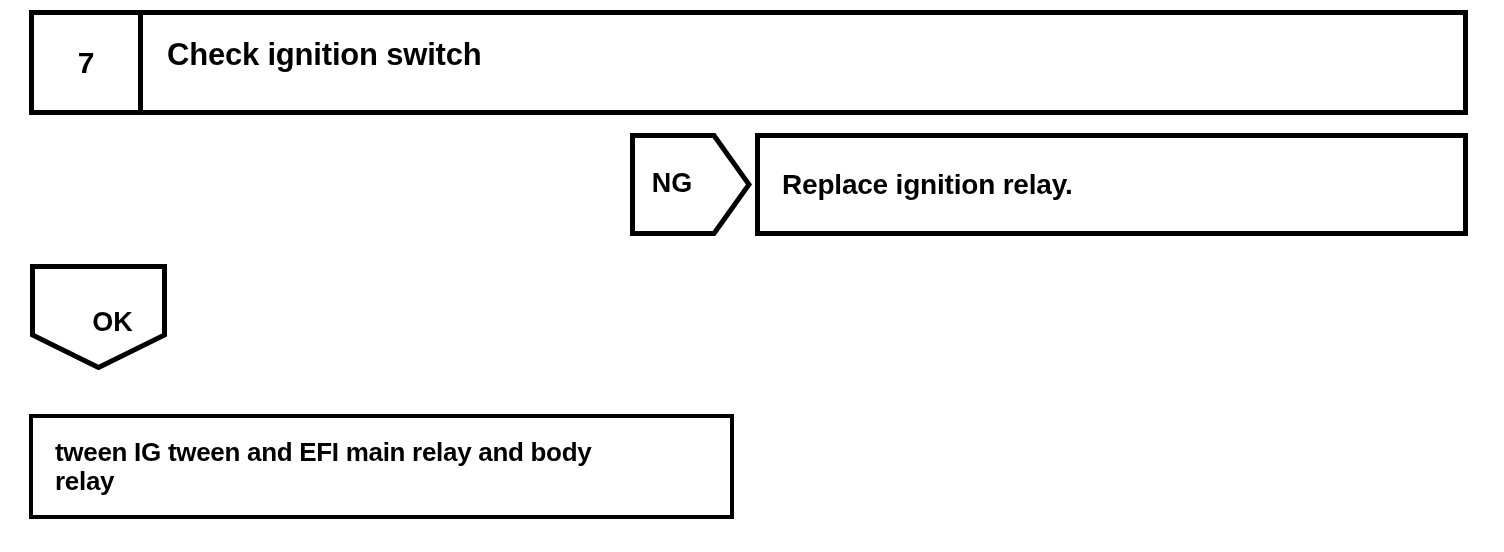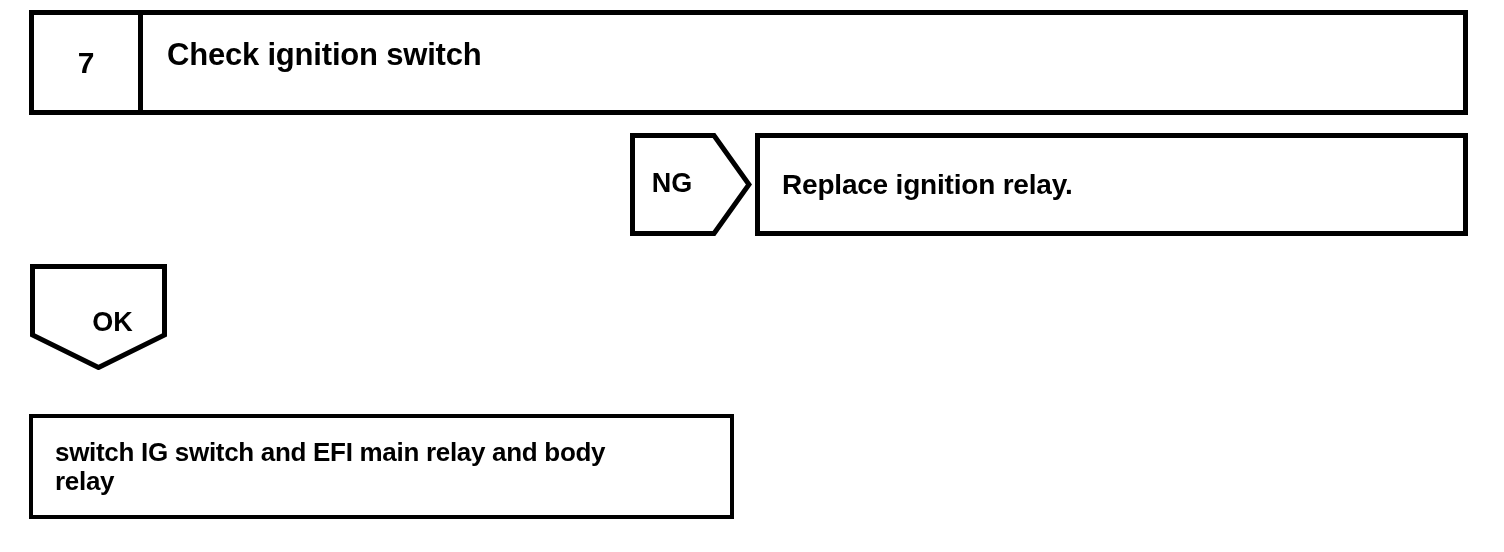--- a/index.html
+++ b/index.html
@@ -189,17 +189,17 @@
   <div class="ok-pentagon">
     <svg viewBox="0 0 137 106" xmlns="http://www.w3.org/2000/svg" aria-hidden="true">
       <polygon points="2.5,2.5 134.5,2.5 134.5,71 68.5,103.5 2.5,71" fill="#ffffff" stroke="#000000" stroke-width="5" stroke-linejoin="miter"></polygon>
     </svg>
   </div>
   <div class="ok-label">
     <span>OK</span>
   </div>
 
   <div class="final-box">
-    <span class="final-line">switch IG switch and EFI main relay and body</span>
+    <span class="final-line">tween IG tween and EFI main relay and body</span>
     <span class="final-line">relay</span>
   </div>
 
 </div>
 
 </body></html>

